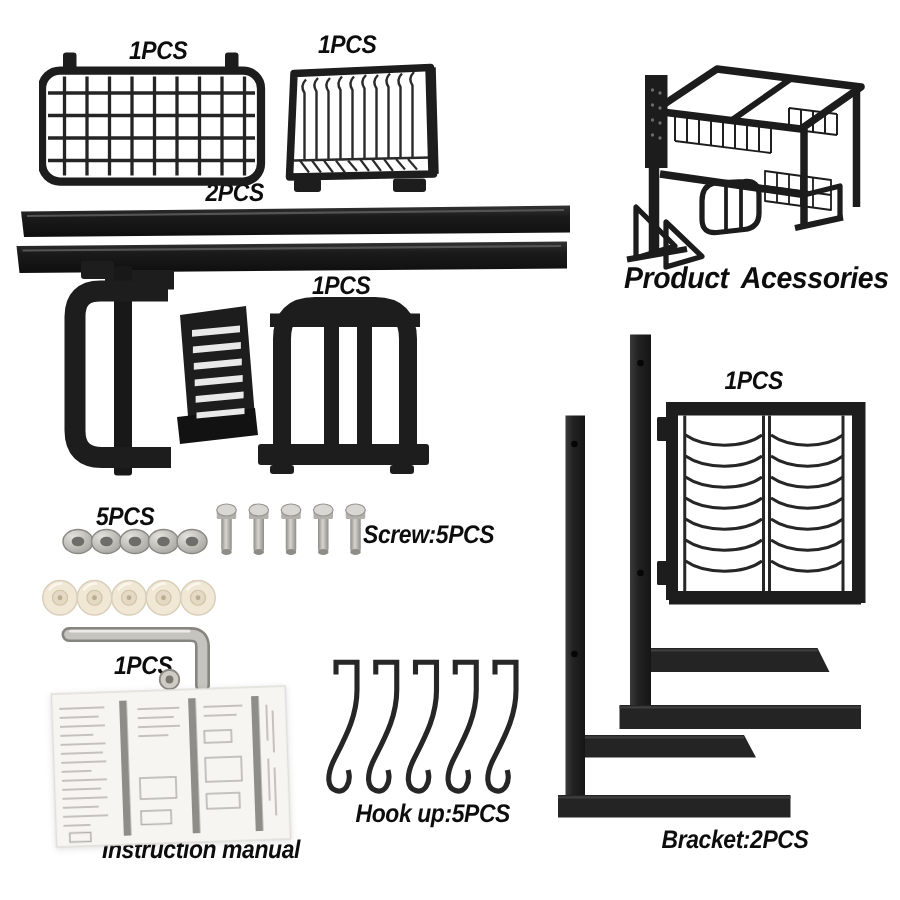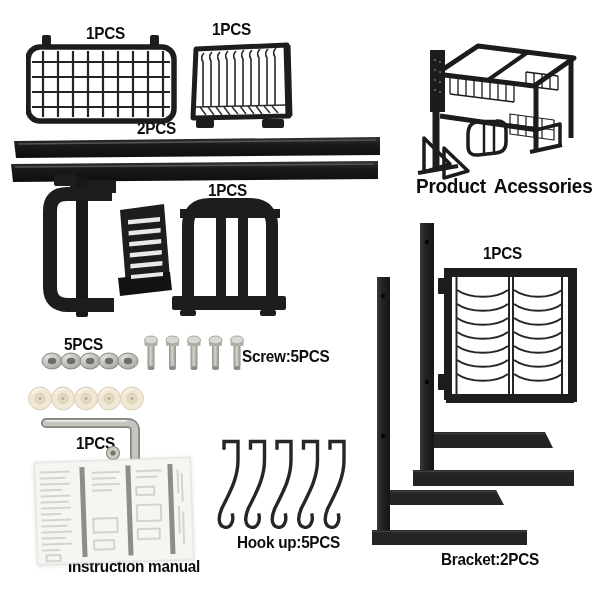--- a/index.html
+++ b/index.html
@@ -2,21 +2,21 @@
 <html style="--part_black: #1d1d1d; --metal_mid: #b5b3ae; --metal_dark: #87857f; --cap_cream: #f0e7d5; --paper: #f6f5f2; --text: #0d0d0d; --background: #ffffff;"><head>
 <meta charset="utf-8">
 <style>
   :root{
     --part_black:#1d1d1d; --metal_mid:#b5b3ae; --metal_dark:#87857f;
     --cap_cream:#f0e7d5; --paper:#f6f5f2; --text:#0d0d0d; --background:#ffffff;
   }
   html,body{margin:0;padding:0;}
   body{width:600px;height:600px;background:var(--background);
        font-family:"Liberation Sans",sans-serif;overflow:hidden;}
-  .canvas{position:relative;width:600px;height:568px;background:var(--background);}
+  .canvas{position:relative;width:600px;height:568px;background:var(--background);font-style:italic;}
   .part{position:absolute;}
   .lbl{position:absolute;font-weight:700;font-size:17px;color:var(--text);
        letter-spacing:-0.3px;white-space:nowrap;transform:scaleX(.9);
        transform-origin:left center;}
   .title{font-size:20px;transform:scaleX(.95);word-spacing:4px;}
   .manual-svg{transform:rotate(-2deg);filter:drop-shadow(0 1px 2px rgba(0,0,0,.12));}
   svg{display:block;}
 </style>
 </head>
 <body>

